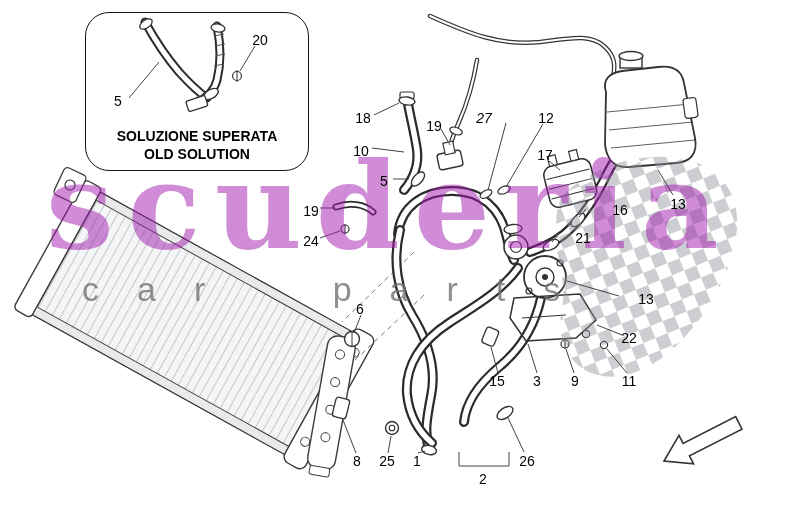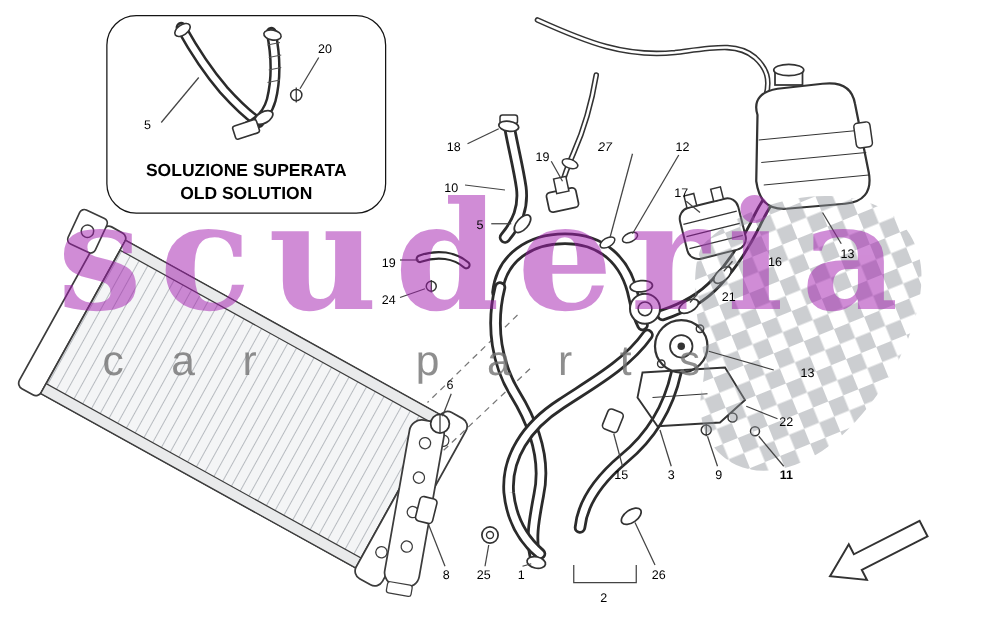--- a/index.html
+++ b/index.html
@@ -6,21 +6,21 @@
   body{width:799px;height:505px;background:#fff;overflow:hidden;font-family:"Liberation Sans",sans-serif;}
   #stage{position:relative;width:799px;height:505px;background:#fff;}
   .artwork{position:absolute;left:0;top:0;z-index:1;}
   .inset{position:absolute;left:85px;top:12px;width:222px;height:157px;border:1.6px solid #141414;border-radius:24px;z-index:2;}
   .inset svg{position:absolute;left:1px;top:1px;}
   .inset-caption{position:absolute;left:0;right:0;bottom:7px;text-align:center;font-weight:700;font-size:14px;line-height:1.3;color:#000;}
   .watermark{position:absolute;inset:0;z-index:3;pointer-events:none;}
   .wm-brand{position:absolute;left:46px;top:146px;font-family:"DejaVu Serif",serif;font-weight:700;font-size:120px;letter-spacing:14px;line-height:1;opacity:.5;}
   .wm-sub{position:absolute;left:82px;top:270px;font-size:34px;letter-spacing:38px;word-spacing:42px;opacity:.8;}
   .callout-layer{position:absolute;inset:0;z-index:5;}
-  .callout{position:absolute;transform:translate(-50%,-50%);font-size:10px;color:#000;}
+  .callout{position:absolute;transform:translate(-50%,-50%);font-size:14px;color:#000;}
 </style>
 </head>
 <body>
 
 <div id="stage">
 
   <svg class="artwork" width="799" height="505" viewBox="0 0 799 505" xmlns="http://www.w3.org/2000/svg">
     <defs>
       <pattern id="fins" width="8" height="8" patternUnits="userSpaceOnUse">
         <rect width="8" height="8" fill="#f4f5f6"></rect>
@@ -227,21 +227,21 @@
       <div class="callout" style="left: 678px; top: 204px;">13</div>
       <div class="callout" style="left: 311px; top: 211px;">19</div>
       <div class="callout" style="left: 311px; top: 241px;">24</div>
       <div class="callout" style="left: 565px; top: 238px; padding-left: 36px;">21</div>
       <div class="callout" style="left: 627px; top: 299px; margin-left: 19px;">13</div>
       <div class="callout" style="left: 360px; top: 309px;">6</div>
       <div class="callout" style="left: 629px; top: 338px;">22</div>
       <div class="callout" style="left: 497px; top: 381px;">15</div>
       <div class="callout" style="left: 537px; top: 381px;">3</div>
       <div class="callout" style="left: 575px; top: 381px;">9</div>
-      <div class="callout" style="left: 629px; top: 381px; font-weight: bold;">11</div>
+      <div class="callout" style="left: 629px; top: 381px;">11</div>
       <div class="callout" style="left: 357px; top: 461px;">8</div>
       <div class="callout" style="left: 387px; top: 461px;">25</div>
       <div class="callout" style="left: 417px; top: 461px;">1</div>
       <div class="callout" style="left: 527px; top: 461px;">26</div>
       <div class="callout" style="left: 483px; top: 479px;">2</div>
       <div class="callout" style="left: 118px; top: 101px;">5</div>
       <div class="callout" style="left: 260px; top: 40px;">20</div>
     </div>
 
 </div>

